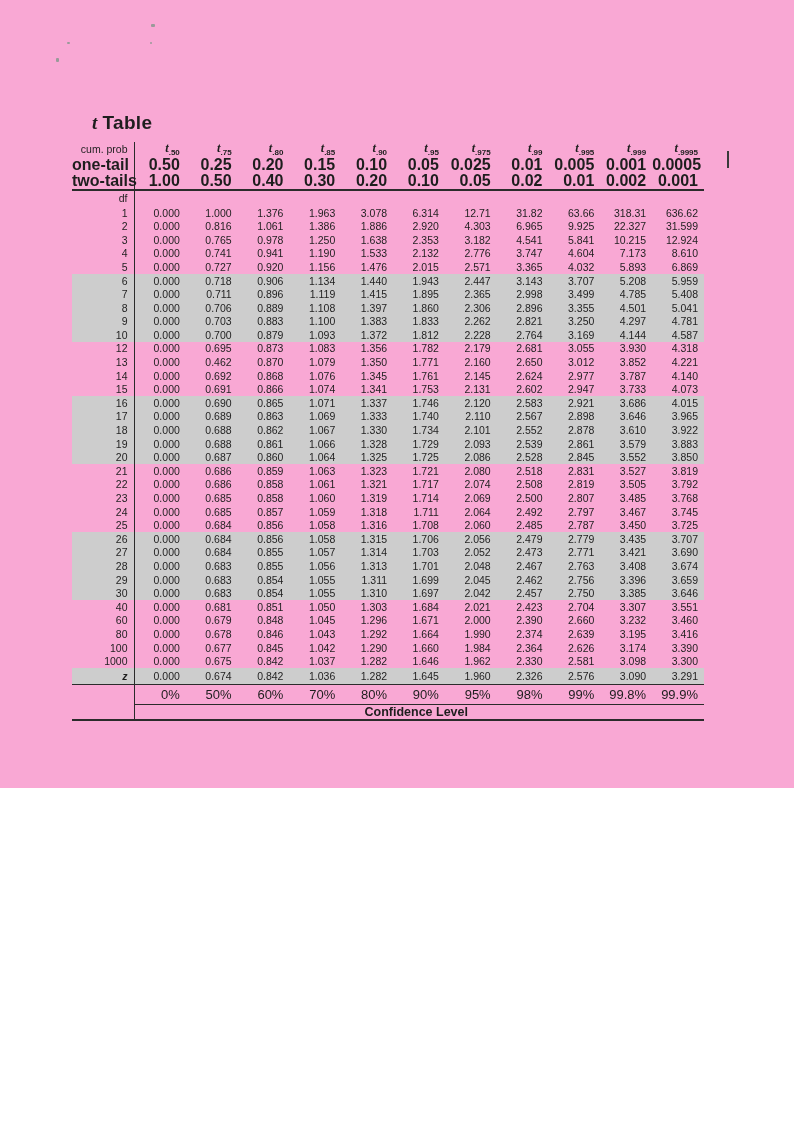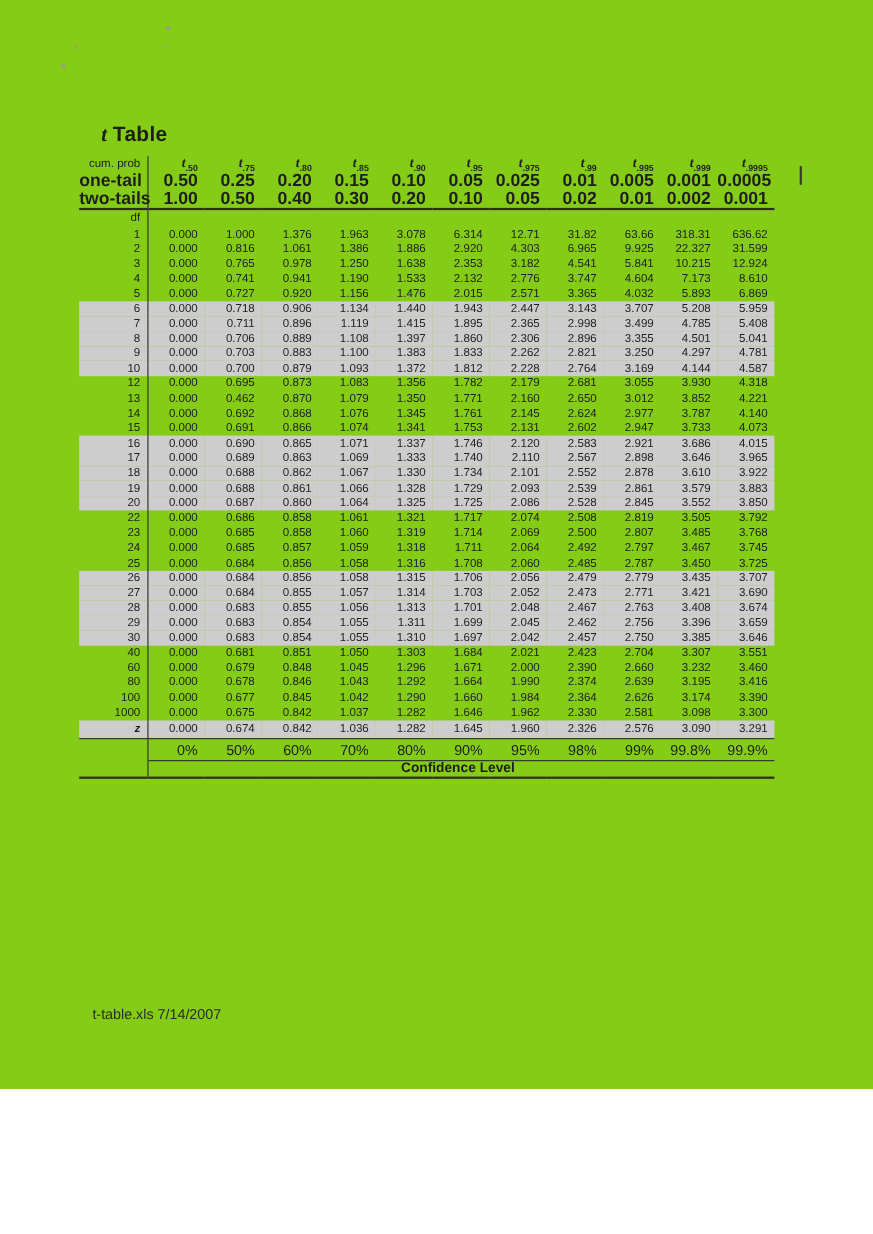--- a/index.html
+++ b/index.html
@@ -1,17 +1,17 @@
 <!DOCTYPE html>
 <html><head>
 <meta charset="utf-8">
 <style>
   html,body { margin:0; padding:0; background:#ffffff; }
   .page {
-    position:relative; width:794px; height:990px; background:#84cc16;
+    position:relative; width:794px; height:788px; background:#f9a8d4;
     font-family:"Liberation Sans", sans-serif; color:#1e1e1e; overflow:hidden;
   }
   .title {
     position:absolute; left:92px; top:112px; margin:0;
     font-size:19px; font-weight:bold; letter-spacing:0.3px;
   }
   .title .t-it {
     font-family:"Liberation Serif", serif; font-style:italic; padding-right:5px;
   }
   table.ttable {
@@ -407,20 +407,34 @@
           <td>1.064</td>
           <td>1.325</td>
           <td>1.725</td>
           <td>2.086</td>
           <td>2.528</td>
           <td>2.845</td>
           <td>3.552</td>
           <td>3.850</td>
         </tr>
         <tr class="data-row">
+          <td class="lbl">21</td>
+          <td>0.000</td>
+          <td>0.686</td>
+          <td>0.859</td>
+          <td>1.063</td>
+          <td>1.323</td>
+          <td>1.721</td>
+          <td>2.080</td>
+          <td>2.518</td>
+          <td>2.831</td>
+          <td>3.527</td>
+          <td>3.819</td>
+        </tr>
+        <tr class="data-row">
           <td class="lbl">22</td>
           <td>0.000</td>
           <td>0.686</td>
           <td>0.858</td>
           <td>1.061</td>
           <td>1.321</td>
           <td>1.717</td>
           <td>2.074</td>
           <td>2.508</td>
           <td>2.819</td>

